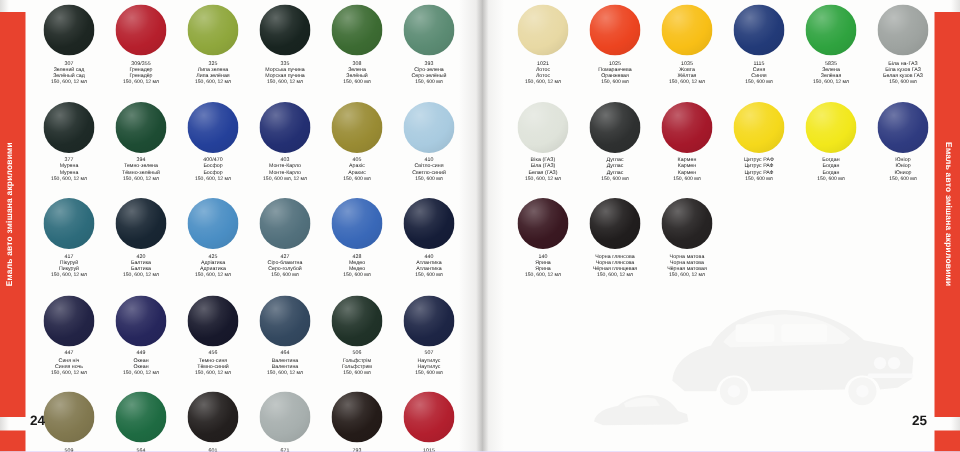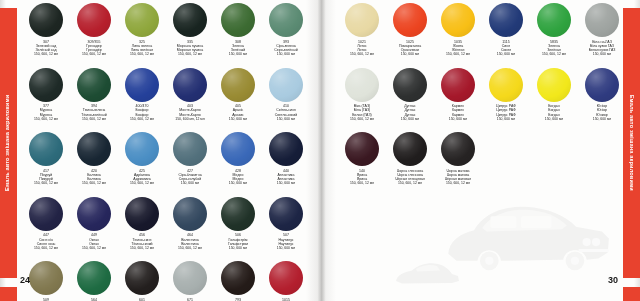--- a/index.html
+++ b/index.html
@@ -570,15 +570,15 @@
   <div class="side-tab left">
     <span>Емаль авто змішана акриловими</span>
   </div>
   <div class="side-tab right">
     <span>Емаль авто змішана акриловими</span>
   </div>
   <div class="corner-red-l"></div>
   <div class="corner-red-r"></div>
 
   <div class="pagenum left">24</div>
-  <div class="pagenum right">30</div>
+  <div class="pagenum right">25</div>
 
 </div>
 
 </body></html>

